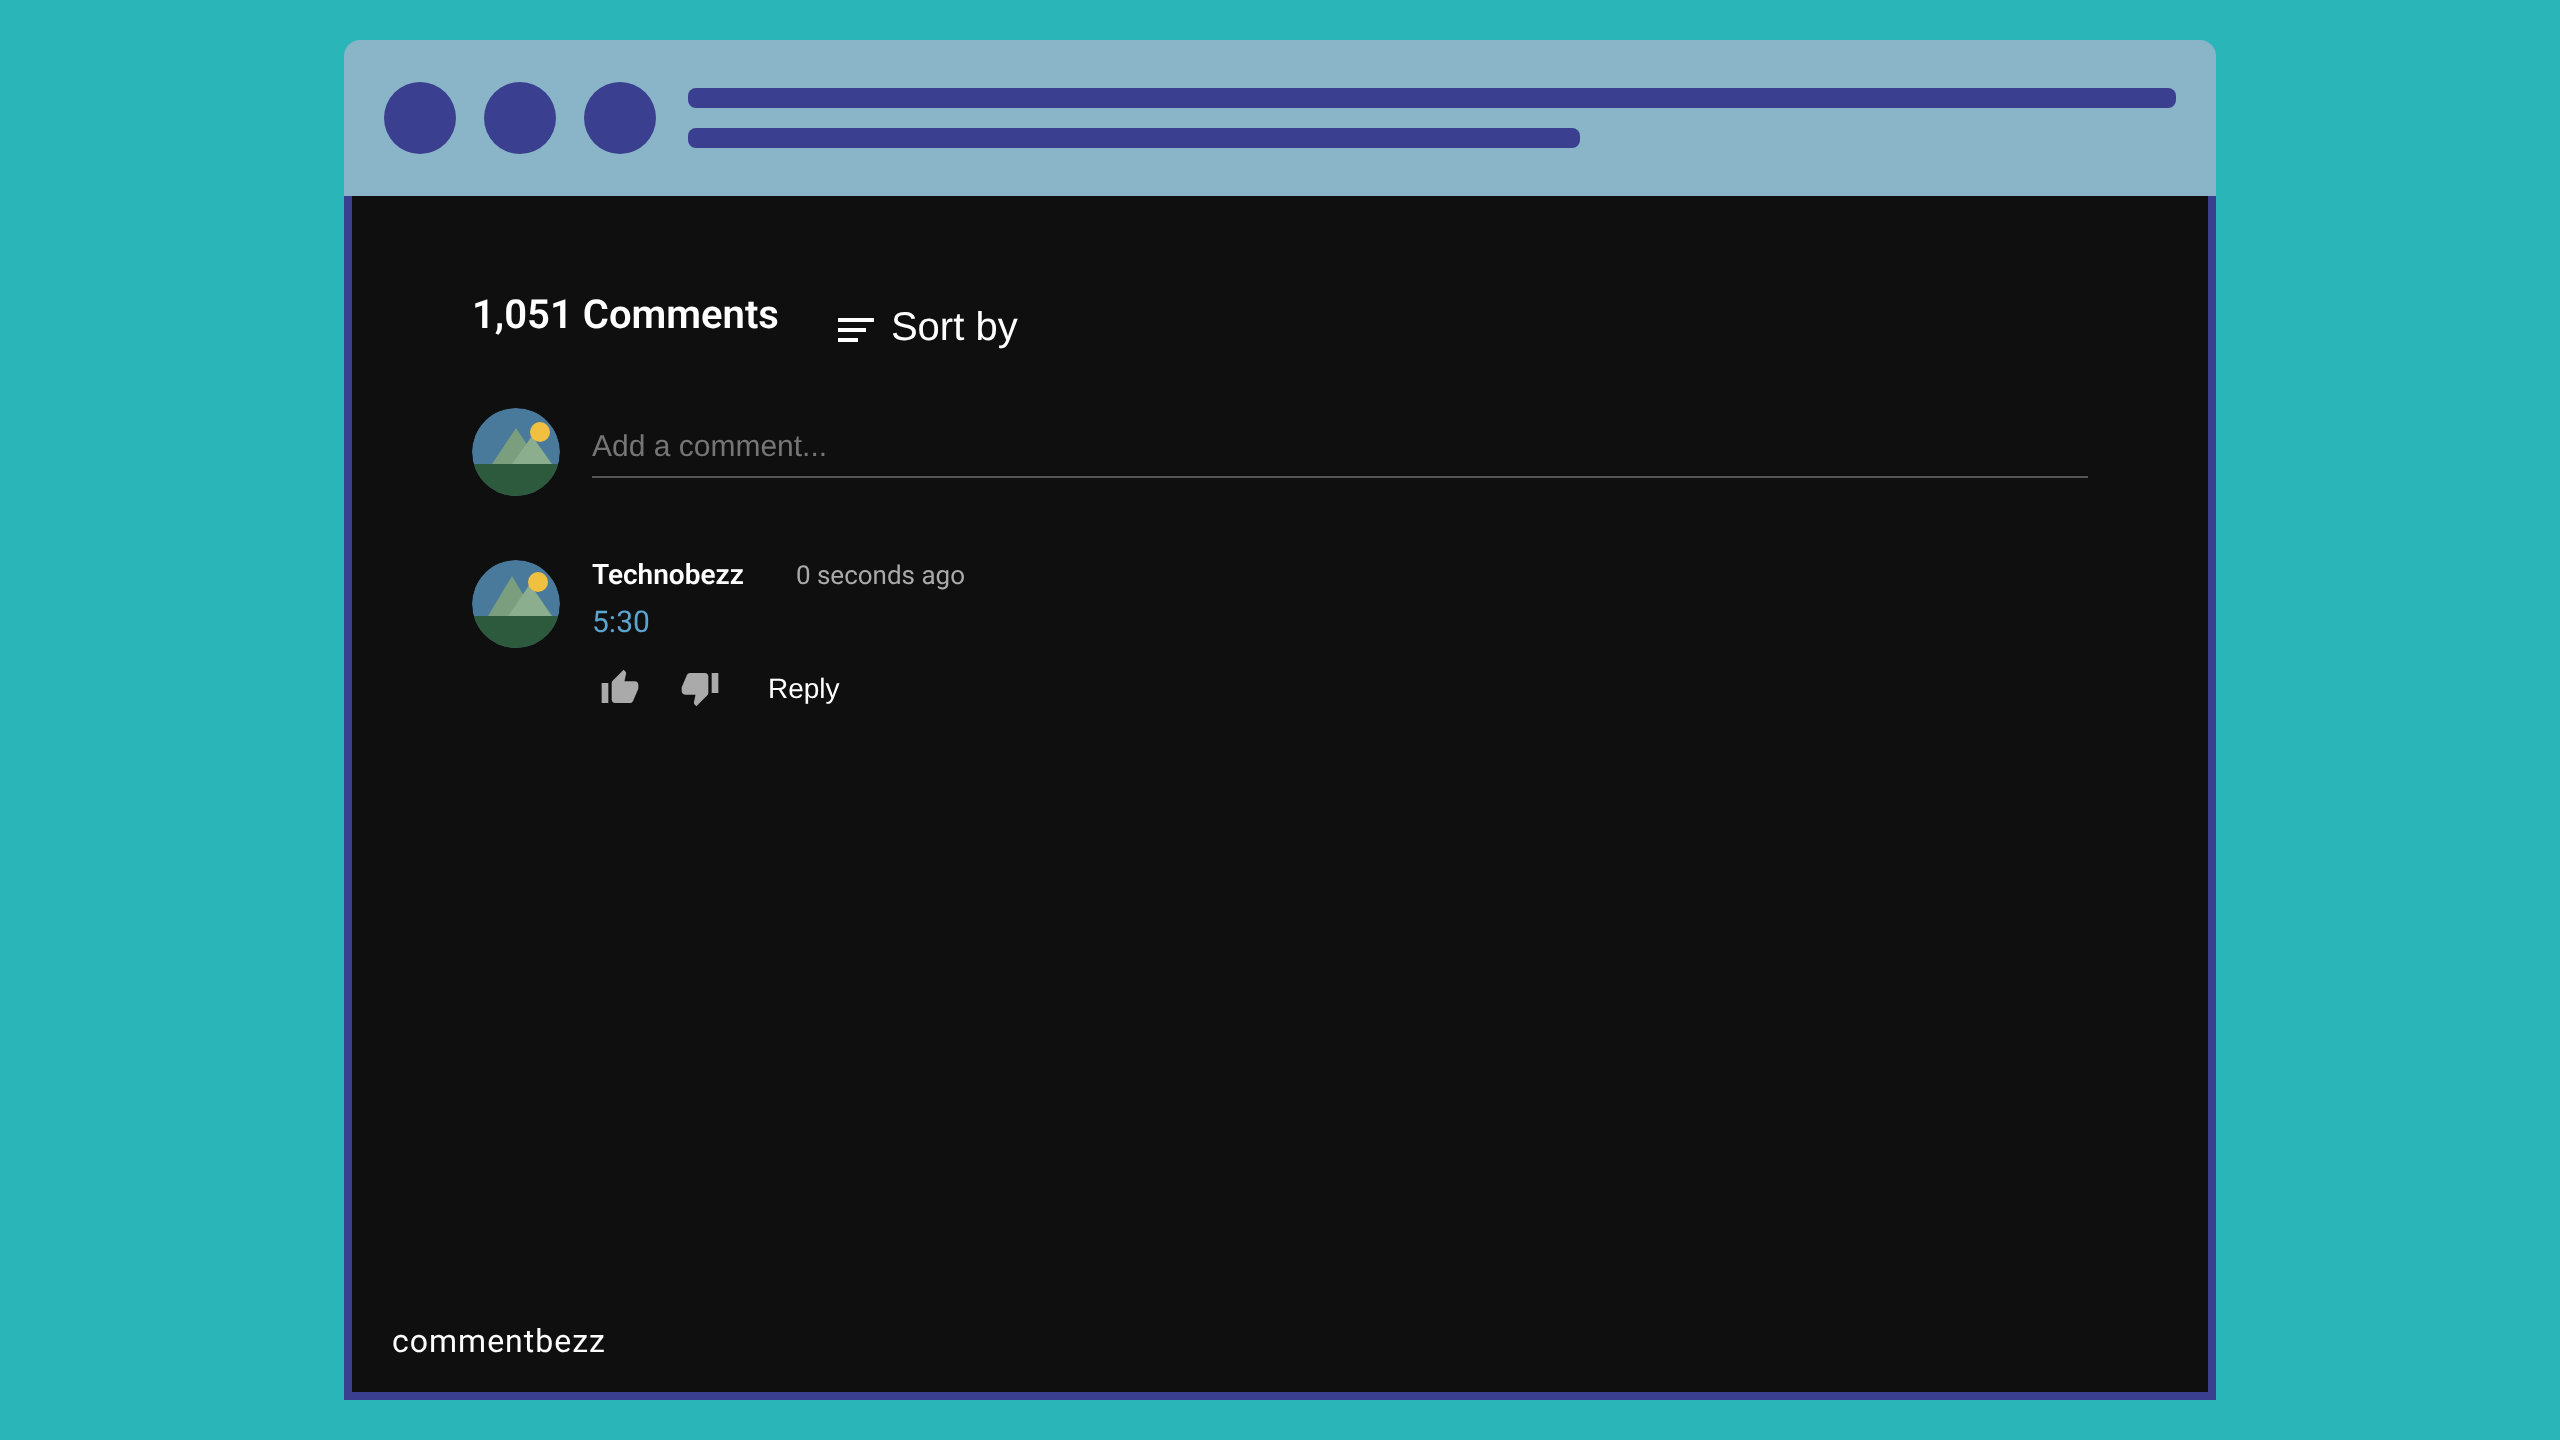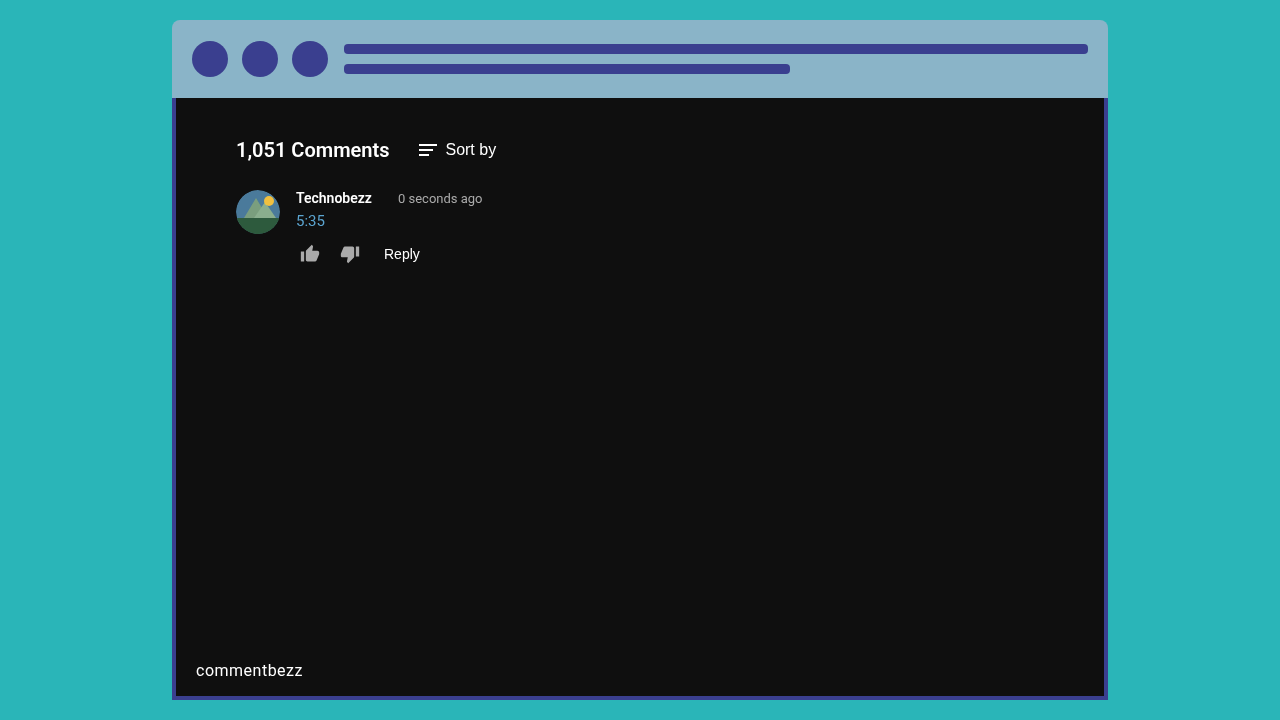--- a/index.html
+++ b/index.html
@@ -89,22 +89,23 @@
     }
 
     .sort-by-btn {
       display: flex;
       align-items: center;
       gap: 8px;
       background: none;
       border: none;
       cursor: pointer;
       color: #ffffff;
-      font-size: 16px;
+      font-size: 20px;
       font-weight: 500;
+      margin-top: 15px;
     }
 
     .sort-icon {
       display: flex;
       flex-direction: column;
       gap: 3px;
     }
 
     .sort-icon span {
       display: block;
@@ -255,39 +256,53 @@
       <button class="sort-by-btn">
         <div class="sort-icon">
           <span></span>
           <span></span>
           <span></span>
         </div>
         <span>Sort by</span>
       </button>
     </div>
 
+    <div class="add-comment-row">
+      <div class="avatar-svg">
+        <svg viewBox="0 0 44 44" xmlns="http://www.w3.org/2000/svg">
+          <circle cx="22" cy="22" r="22" fill="#4a7a9b"></circle>
+          <rect x="0" y="28" width="44" height="16" fill="#2d5a3d"></rect>
+          <polygon points="10,28 22,10 34,28" fill="#7a9e7e"></polygon>
+          <polygon points="20,28 30,14 40,28" fill="#8aae8e"></polygon>
+          <circle cx="34" cy="12" r="5" fill="#f0c040"></circle>
+        </svg>
+      </div>
+      <div class="comment-input-wrapper">
+        <input class="comment-input" type="text" placeholder="Add a comment..." style="">
+      </div>
+    </div>
 
     <div class="comment-item">
       <div class="avatar-svg">
         <svg viewBox="0 0 44 44" xmlns="http://www.w3.org/2000/svg">
           <circle cx="22" cy="22" r="22" fill="#4a7a9b"></circle>
           <rect x="0" y="28" width="44" height="16" fill="#2d5a3d"></rect>
           <polygon points="8,28 20,8 32,28" fill="#7a9e7e"></polygon>
           <polygon points="18,28 29,12 40,28" fill="#8aae8e"></polygon>
           <circle cx="33" cy="11" r="5" fill="#f0c040"></circle>
         </svg>
       </div>
 
       <div class="comment-body">
         <div class="comment-author-line">
           <span class="comment-author">Technobezz</span>
           <span class="comment-time">0 seconds ago</span>
         </div>
 
-        <div class="comment-text">5:35</div>
+        <div class="comment-text">5:30</div>
 
         <div class="comment-actions">
           <button class="action-btn">
             <svg viewBox="0 0 24 24">
               <path d="M1 21h4V9H1v12zm22-11c0-1.1-.9-2-2-2h-6.31l.95-4.57.03-.32c0-.41-.17-.79-.44-1.06L14.17 1 7.59 7.59C7.22 7.95 7 8.45 7 9v10c0 1.1.9 2 2 2h9c.83 0 1.54-.5 1.84-1.22l3.02-7.05c.09-.23.14-.47.14-.73v-2z"></path>
             </svg>
           </button>
 
           <button class="action-btn">
             <svg viewBox="0 0 24 24">

